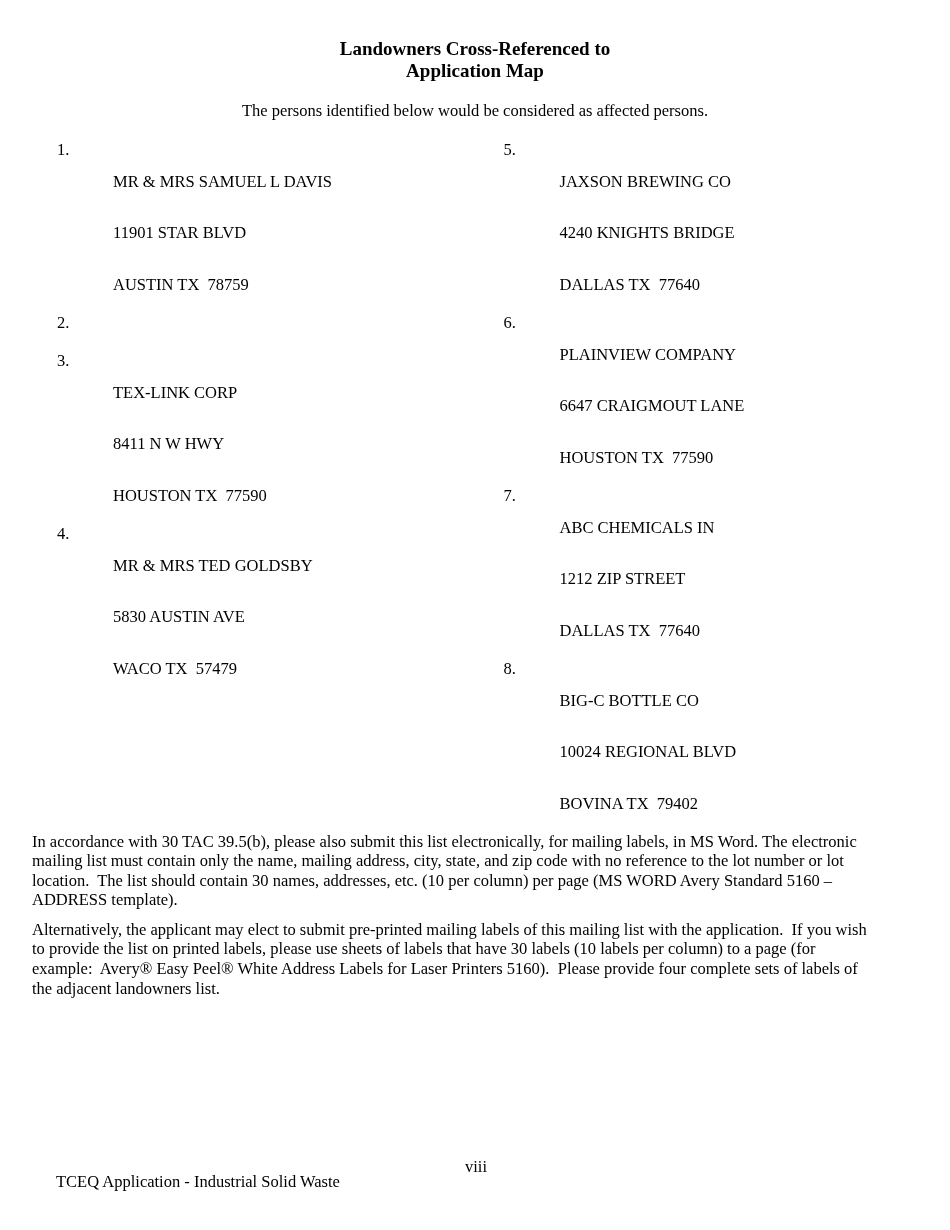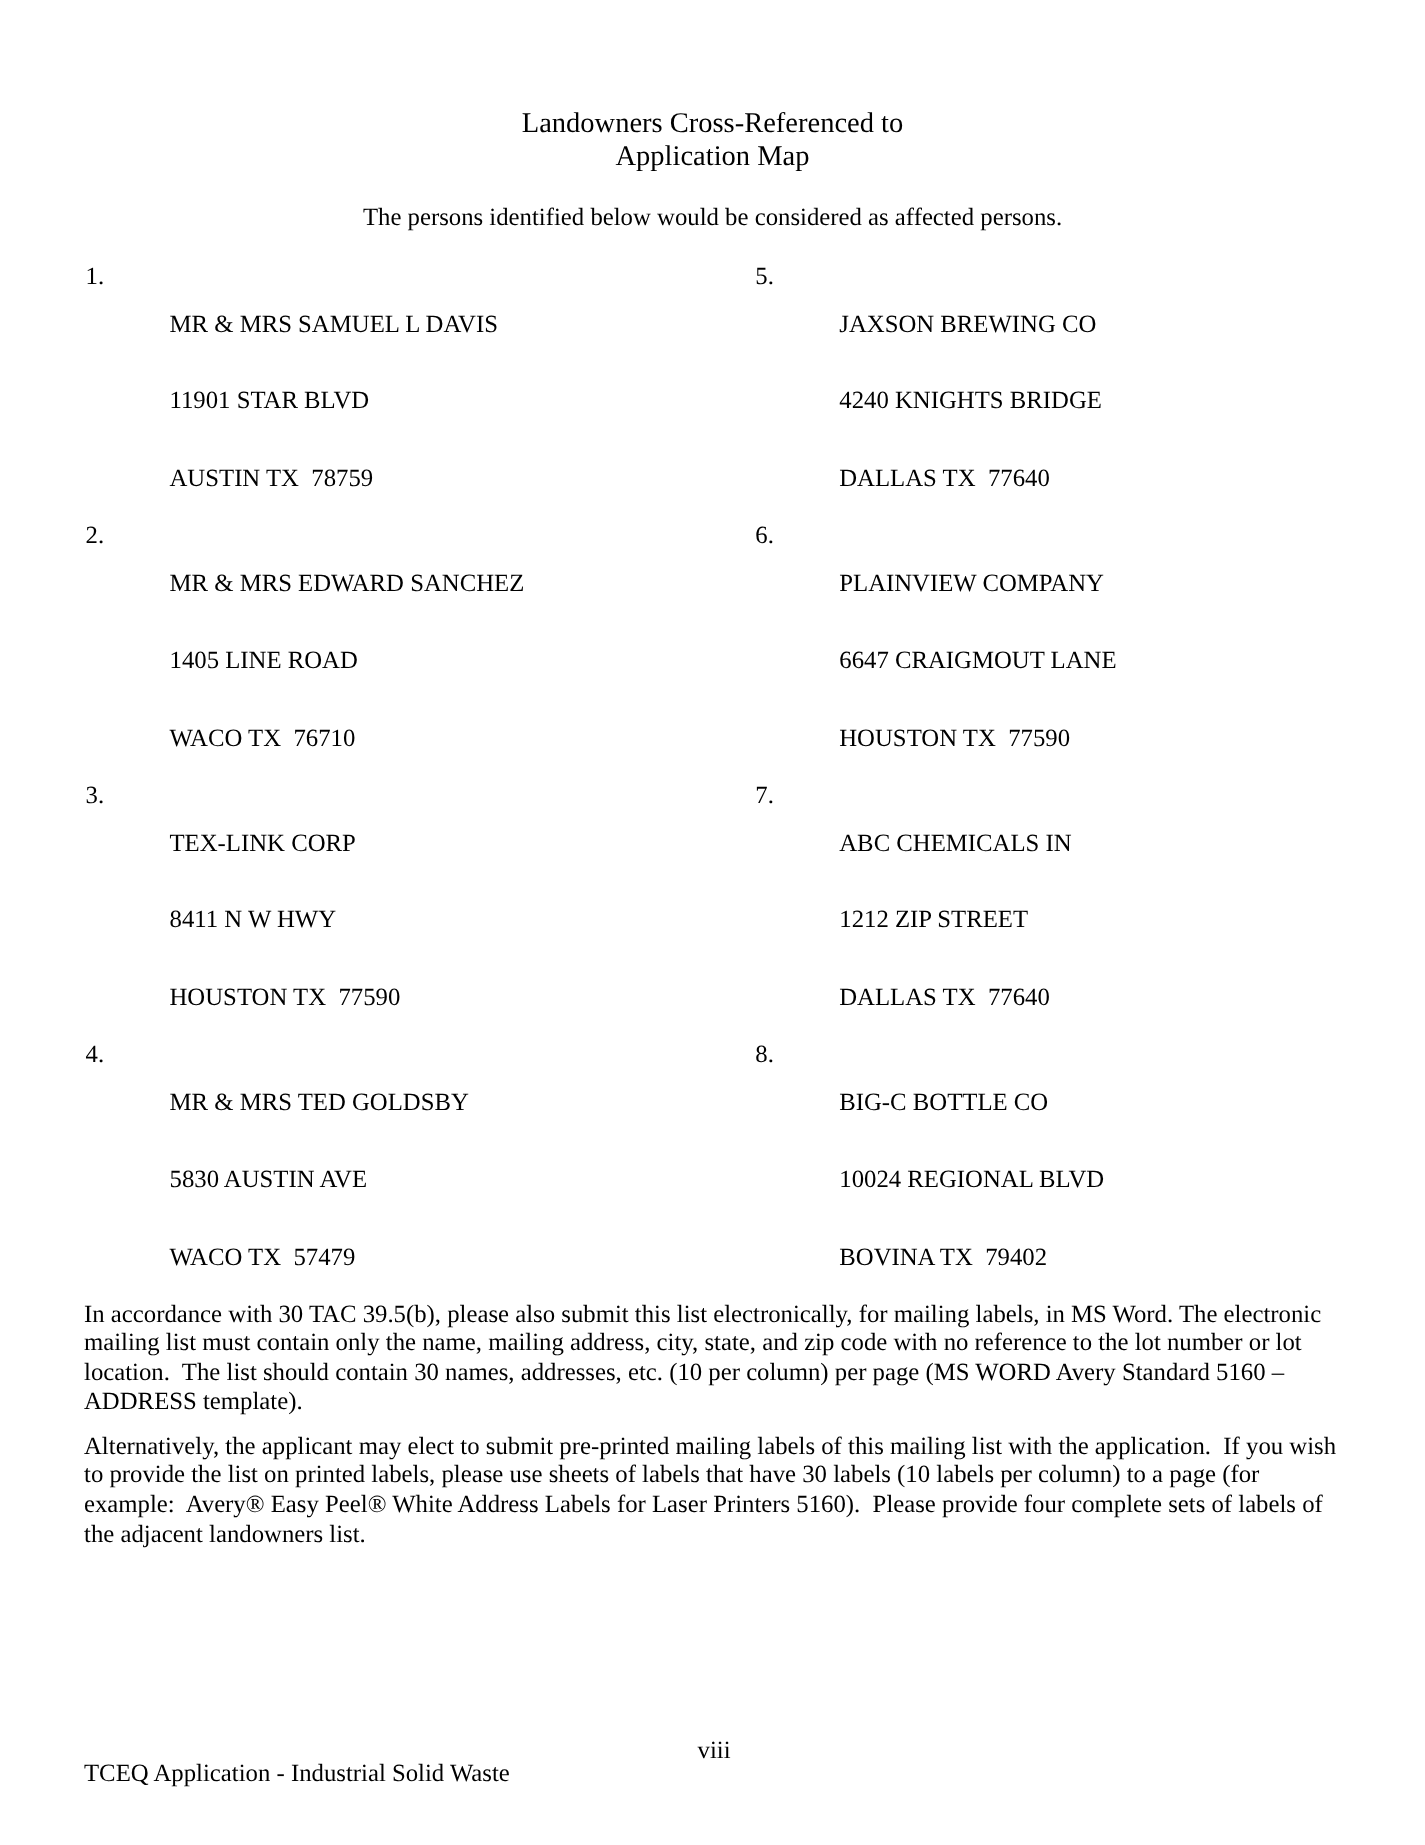--- a/index.html
+++ b/index.html
@@ -6,23 +6,23 @@
   .page {
     position: relative;
     width: 950px;
     height: 1230px;
     background: #ffffff;
     color: #000000;
     font-family: "Liberation Serif", "DejaVu Serif", serif;
     overflow: hidden;
   }
   .title-block {
-    padding-top: 72px;
+    padding-top: 38px;
     text-align: center;
-    font-weight: normal;
+    font-weight: bold;
     font-size: 19px;
     line-height: 22px;
   }
   .subtitle {
     margin-top: 19px;
     text-align: center;
     font-size: 16.5px;
     line-height: 19.5px;
   }
   .landowner-list {
@@ -33,21 +33,21 @@
   .list-col { width: 448px; }
   .entry {
     display: flex;
     font-size: 16.5px;
     line-height: 19.5px;
     margin-bottom: 18.5px;
   }
   .entry .num { width: 56px; flex: 0 0 56px; }
   .entry .lines span { display: block; white-space: pre; margin-top: 32px; }
   .body-text {
-    padding-left: 56px;
+    padding-left: 32px;
     width: 842px;
     font-size: 16.5px;
     line-height: 19.6px;
   }
   .body-text p {
     margin: 0 0 10px 0;
     white-space: pre-wrap;
   }
   .footer {
     position: absolute;
@@ -84,25 +84,20 @@
         <div class="num">1.</div>
         <div class="lines">
           <span>MR &amp; MRS SAMUEL L DAVIS</span>
           <span>11901 STAR BLVD</span>
           <span>AUSTIN TX  78759</span>
         </div>
       </div>
 
       <div class="entry">
         <div class="num">2.</div>
-        <div class="lines">
-          <span>MR &amp; MRS EDWARD SANCHEZ</span>
-          <span>1405 LINE ROAD</span>
-          <span>WACO TX  76710</span>
-        </div>
       </div>
 
       <div class="entry">
         <div class="num">3.</div>
         <div class="lines">
           <span>TEX-LINK CORP</span>
           <span>8411 N W HWY</span>
           <span>HOUSTON TX  77590</span>
         </div>
       </div>

